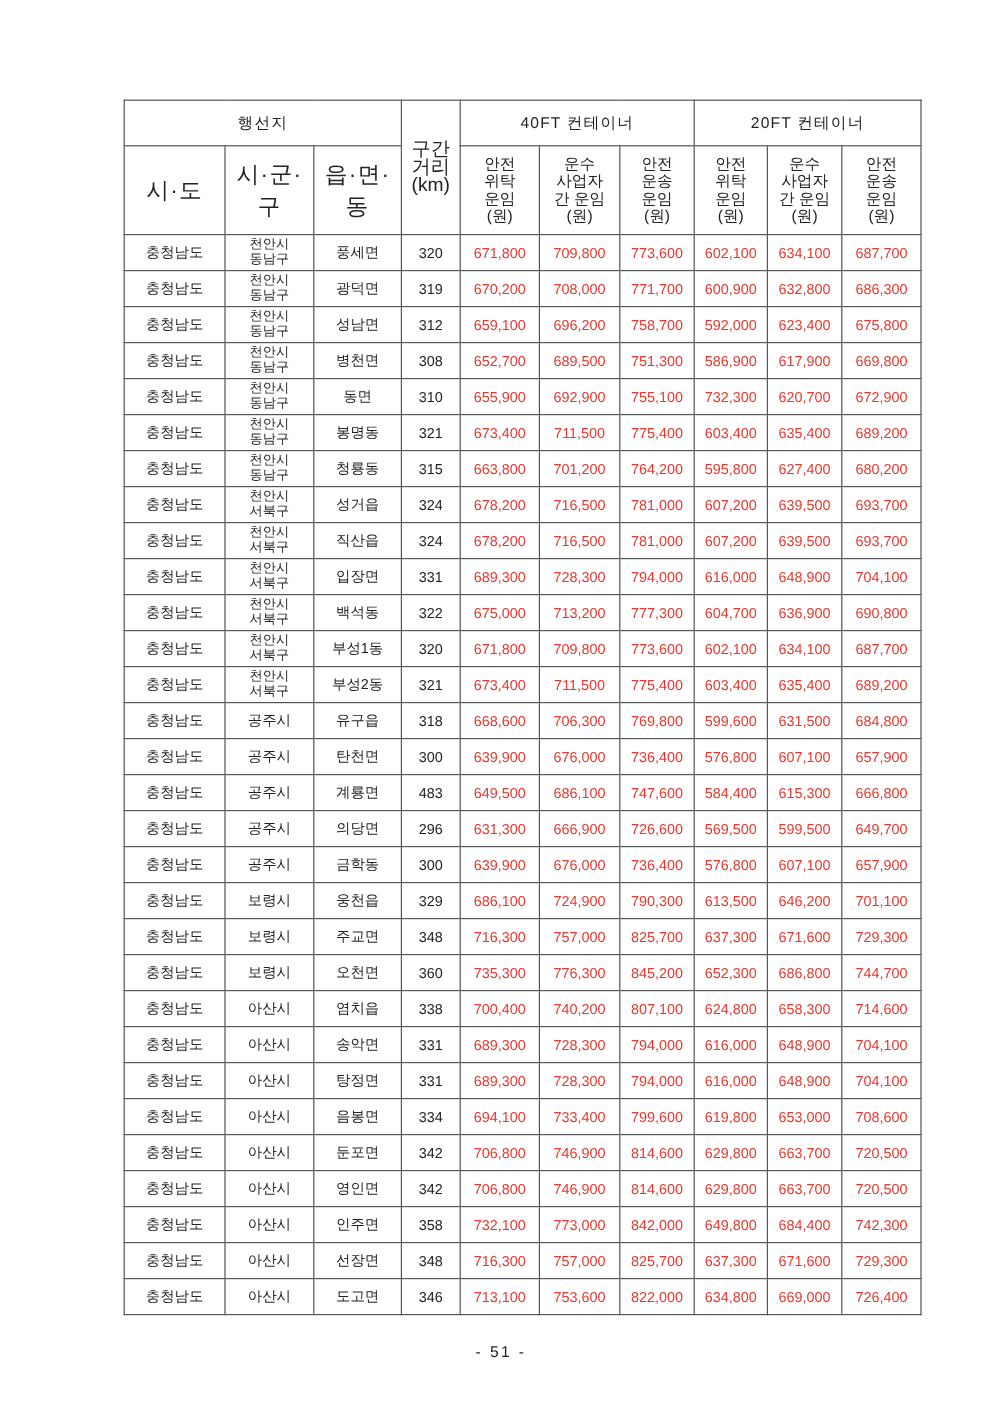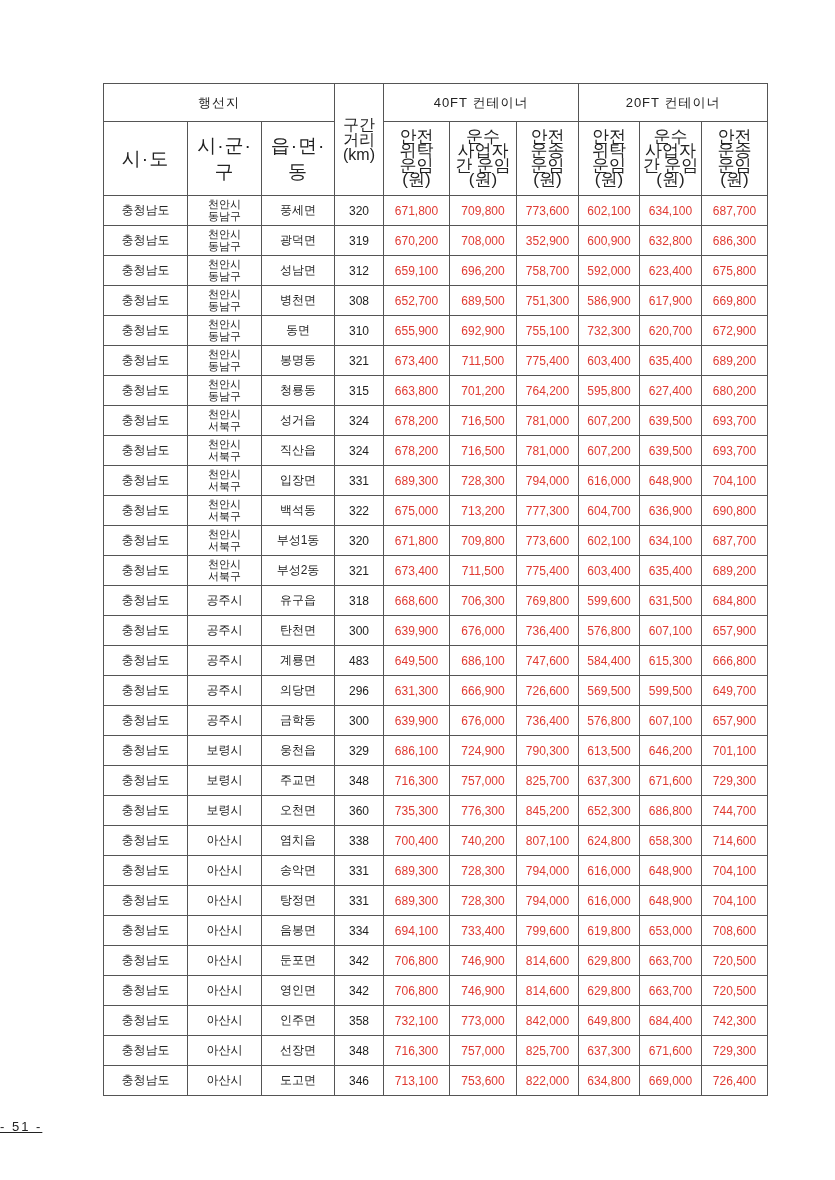--- a/index.html
+++ b/index.html
@@ -14,30 +14,29 @@
     border-collapse: collapse; table-layout: fixed;
   }
   .fare-table th, .fare-table td {
     border: 1px solid var(--border, #555555);
     padding: 0; text-align: center; vertical-align: middle;
     font-weight: normal; overflow: hidden;
   }
   .hrow1 th { height: 38px; font-size: 13px; letter-spacing: 1px; }
   th.dist-head { font-size: 16px; line-height: 15px; letter-spacing: 0; }
   .hrow2 th { height: 74px; font-size: 19px; letter-spacing: 1px; }
-  .hrow2 th.fare-head { font-size: 17px; line-height: 14.5px; letter-spacing: 0; margin-left: 32px; }
+  .hrow2 th.fare-head { font-size: 13px; line-height: 14.5px; letter-spacing: 0; margin-left: 32px; }
   .pre { white-space: pre-line; }
   .fare-table tbody td { height: 30px; font-size: 12px; }
   .fare-table tbody td.fare-cell { color: var(--fare-text, #e13a32); }
   .fare-table tbody td.two-line { font-size: 11px; line-height: 11.5px; }
   .page-footer {
     position: absolute; left: 0; top: 1119px; width: 100%;
-    font-size: 13px; color: #222;
+    text-align: center; font-size: 13px; color: #222;
     letter-spacing: 2px;
-    text-decoration: underline;
   }
 </style>
 </head>
 <body>
 
 <table class="fare-table">
   <colgroup>
     <col style="width:84px">
       <col style="width:74px">
       <col style="width:73px">
@@ -103,21 +102,21 @@
     <td class="fare-cell">687,700</td>
   </tr>
       <tr>
     <td>충청남도</td>
     <td class="pre two-line">천안시
 동남구</td>
     <td>광덕면</td>
     <td>319</td>
     <td class="fare-cell">670,200</td>
     <td class="fare-cell">708,000</td>
-    <td class="fare-cell">352,900</td>
+    <td class="fare-cell">771,700</td>
     <td class="fare-cell">600,900</td>
     <td class="fare-cell">632,800</td>
     <td class="fare-cell">686,300</td>
   </tr>
       <tr>
     <td>충청남도</td>
     <td class="pre two-line">천안시
 동남구</td>
     <td>성남면</td>
     <td>312</td>

